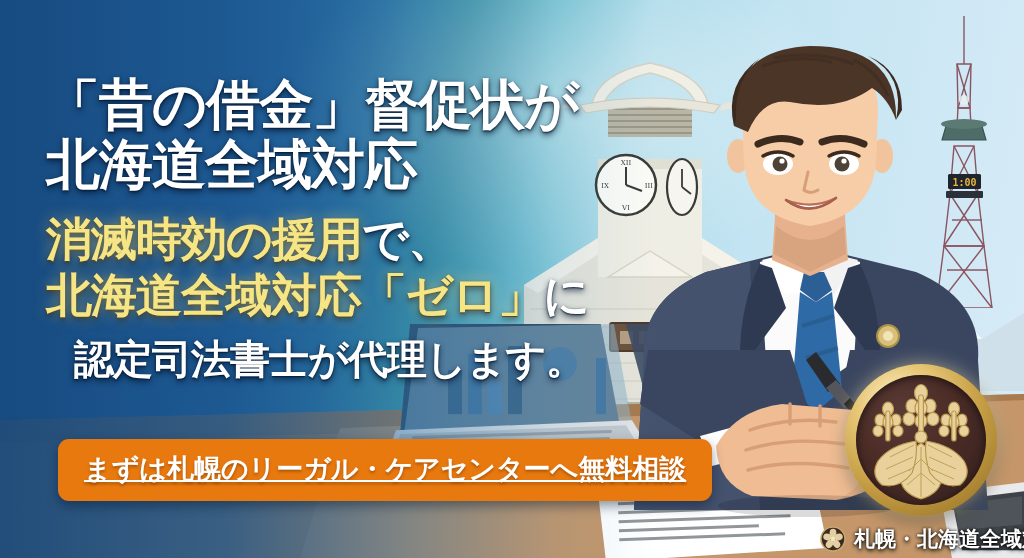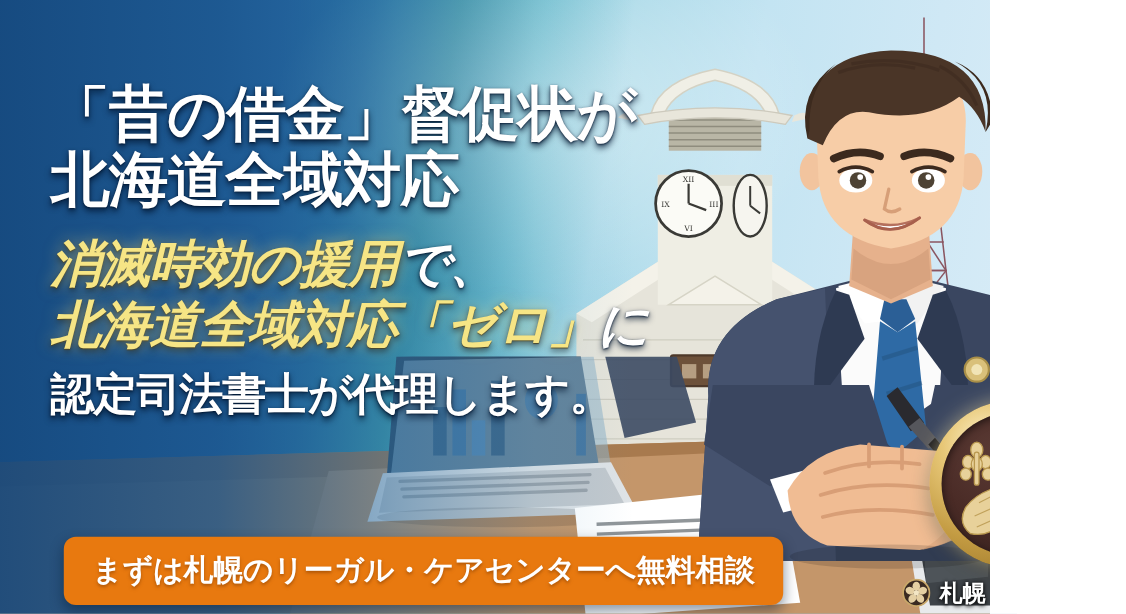--- a/index.html
+++ b/index.html
@@ -1,19 +1,19 @@
 <!DOCTYPE html>
 <html lang="ja"><head>
 <meta charset="utf-8">
 <title>Legal Banner</title>
 <style>
   html,body{margin:0;padding:0;background:#fff;}
   *{box-sizing:border-box;}
   .banner{
-    position:relative;width:900px;height:558px;overflow:hidden;
+    position:relative;width:1024px;height:558px;overflow:hidden;
     font-family:"Liberation Sans","DejaVu Sans",sans-serif;
     background:#2a6ca8;
   }
 
   
   .sky{
     position:absolute;inset:0;
     background:
       linear-gradient(100deg,
         #2a6ca8 0%, #2a6ca8 26%,
@@ -57,51 +57,52 @@
     color:#ffffff;
     font-size:54px;line-height:1.12;font-weight:bold;letter-spacing:-1px;
     text-shadow:0 3px 6px rgba(0,20,45,.75), 0 1px 2px rgba(0,20,45,.9);
     white-space:nowrap;
   }
   .h1 .ln{display:block;}
   .h2{
     margin-top:16px;
     font-size:46px;line-height:1.22;font-weight:bold;letter-spacing:-1px;
     white-space:nowrap;
-    font-style:italic;
   }
   .h2 .ln{display:block;}
   .gold{
     color:#f6e585;
     text-shadow:0 0 14px rgba(255,225,120,.55), 0 3px 6px rgba(0,25,50,.85), 0 1px 1px rgba(90,60,0,.9);
   }
   .wht{
     color:#ffffff;
     text-shadow:0 3px 6px rgba(0,20,45,.8), 0 1px 2px rgba(0,20,45,.9);
   }
   .h3{
     margin-top:12px;
     color:#ffffff;font-size:40px;line-height:1.2;font-weight:bold;letter-spacing:-1px;
     text-shadow:0 3px 6px rgba(0,20,45,.8), 0 1px 2px rgba(0,20,45,.95);
     white-space:nowrap;
+    margin-left:28px;
   }
 
   
   .cta{
-    position:absolute;left:58px;top:488px;
+    position:absolute;left:58px;top:439px;
     padding:12px 26px 14px 26px;
     background:#e8790f;
     border-radius:11px;
     color:#ffffff;font-size:27px;font-weight:bold;letter-spacing:0px;
     white-space:nowrap;
     box-shadow:0 5px 12px rgba(0,25,50,.45);
     text-shadow:0 2px 3px rgba(120,55,0,.55);
     cursor:pointer;
     border:none;
     font-family:"Liberation Sans","DejaVu Sans",sans-serif;
+    text-decoration:underline;
   }
 
   
   .emblem{
     position:absolute;left:845px;top:364px;width:152px;height:152px;
     border-radius:50%;
     background:
       radial-gradient(circle at 34% 26%, #fdf3cf 0%, #e8c878 26%, #c39b42 58%, #8e6a22 100%);
     box-shadow:0 0 18px rgba(255,240,190,.55), 0 6px 16px rgba(0,0,0,.45);
   }

